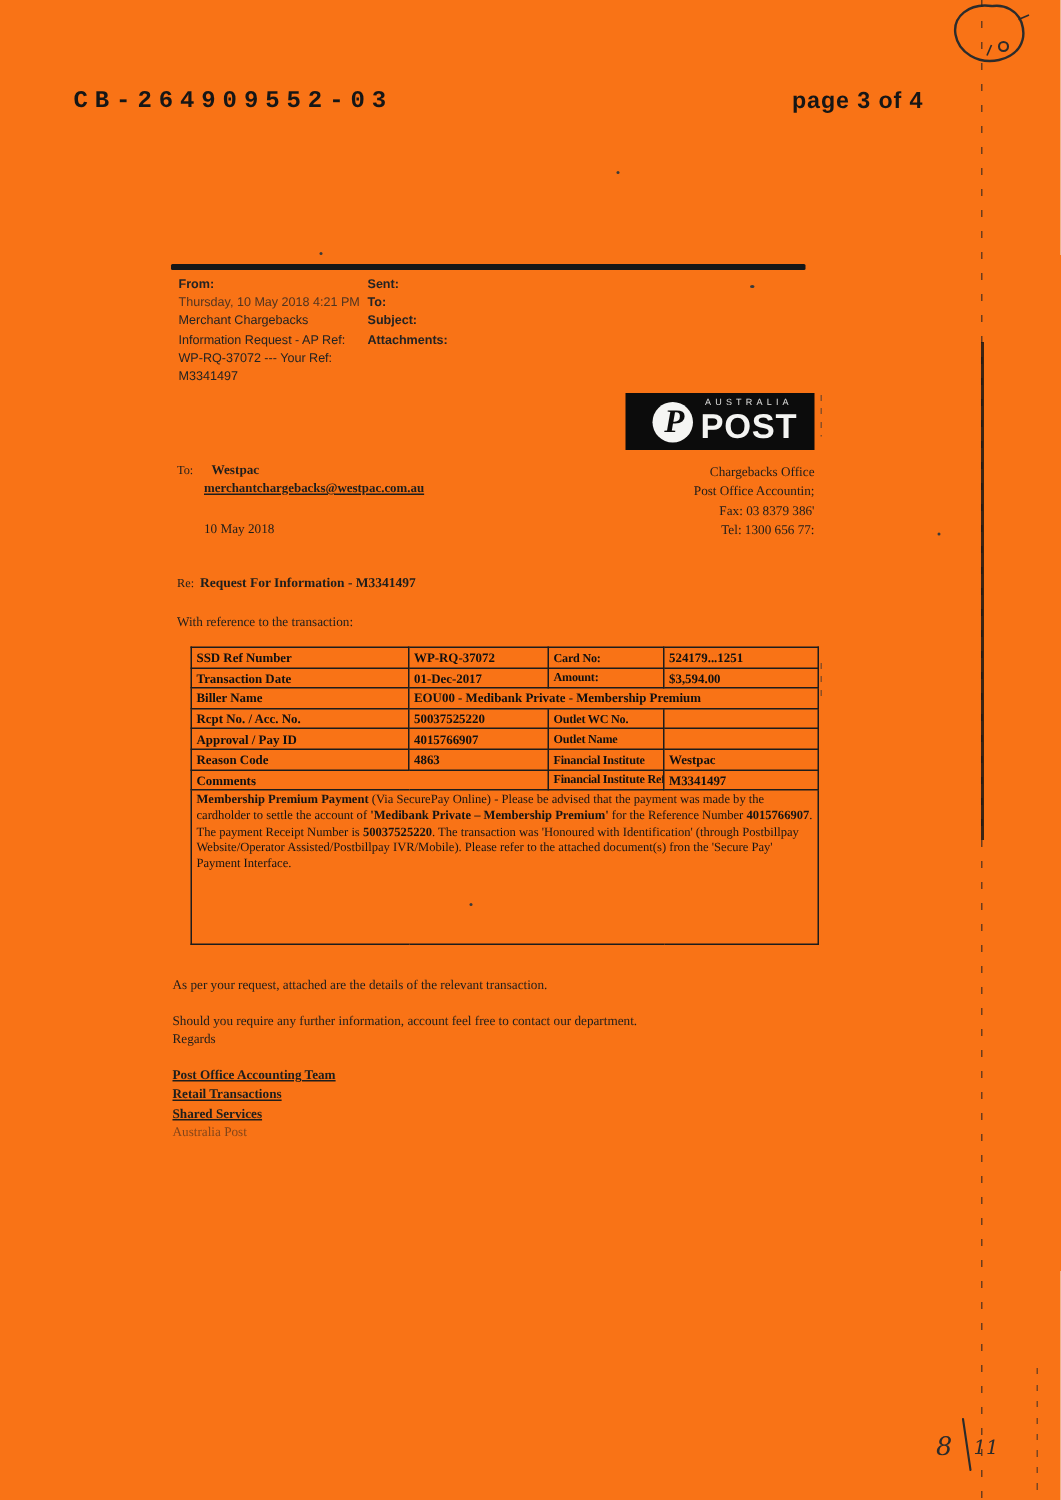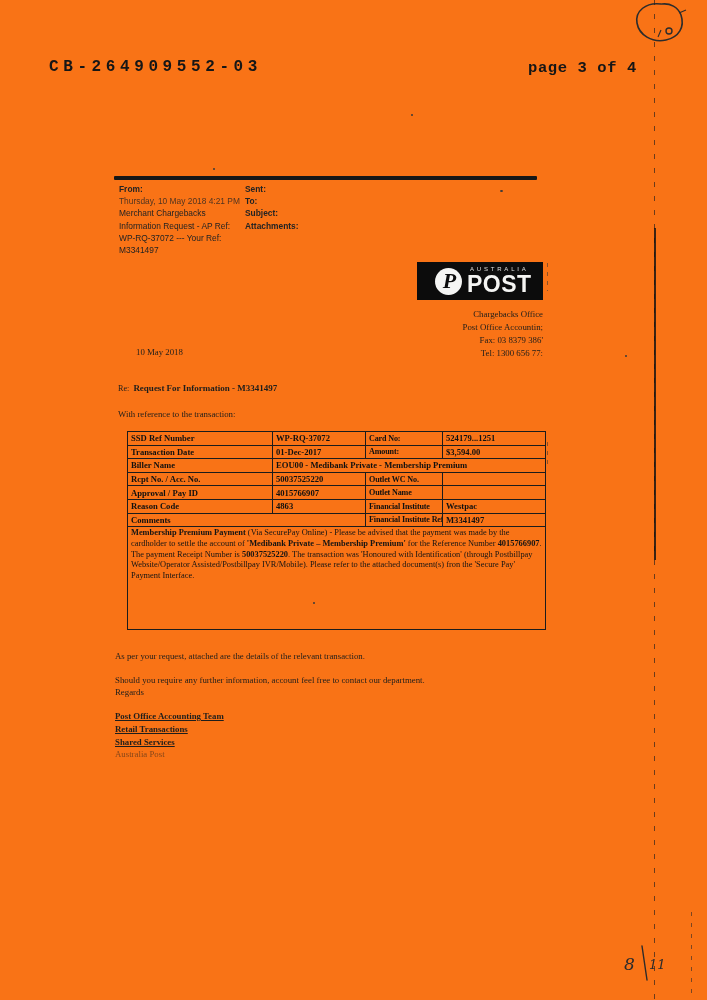--- a/index.html
+++ b/index.html
@@ -9,21 +9,21 @@
     font-family:"Liberation Serif", serif;
   }
   
   .doc-id{
     position:absolute; left:49px; top:58px;
     font-family:"Liberation Mono", monospace; font-weight:700;
     font-size:16px; letter-spacing:4.6px; color:#161616;
   }
   .page-label{
     position:absolute; left:528px; top:59px;
-    font-family:Liberation Mono, monospace; font-weight:700;
+    font-family:Liberation Sans, sans-serif; font-weight:700;
     font-size:15.5px; letter-spacing:0.6px; color:#161616;
   }
   
   .scribble-circle{position:absolute; left:628px; top:0px;}
   .vline-a{
     position:absolute; left:654px; top:0; width:1.3px; height:1000px;
     background:repeating-linear-gradient(to bottom, rgba(30,30,30,.65) 0 5px, transparent 5px 14px);
   }
   .vline-a-solid{
     position:absolute; left:654px; top:228px; width:1.6px; height:332px;
@@ -144,20 +144,25 @@
     <div class="ap-emblem">
       <div class="disc"></div>
       <div class="pglyph">P</div>
     </div>
     <div class="ap-text">
       <div class="ap-top">AUSTRALIA</div>
       <div class="ap-main">POST</div>
     </div>
   </div>
 
+  <div class="to-block">
+    <span class="to-lbl">To:</span>
+    <span class="to-name">Westpac</span>
+    <div class="to-email">merchantchargebacks@westpac.com.au</div>
+  </div>
 
   <div class="office-block">
     <div>Chargebacks Office</div>
     <div>Post Office Accountin;</div>
     <div>Fax: 03 8379 386'</div>
     <div>Tel: 1300 656 77:</div>
   </div>
 
   <div class="date-line">10 May 2018</div>
 

